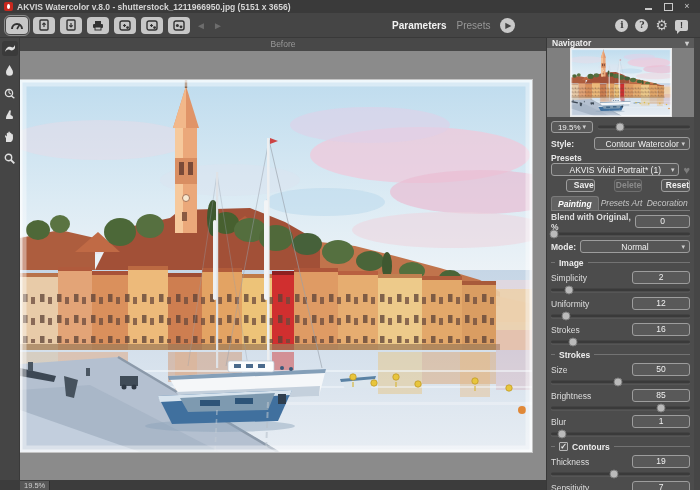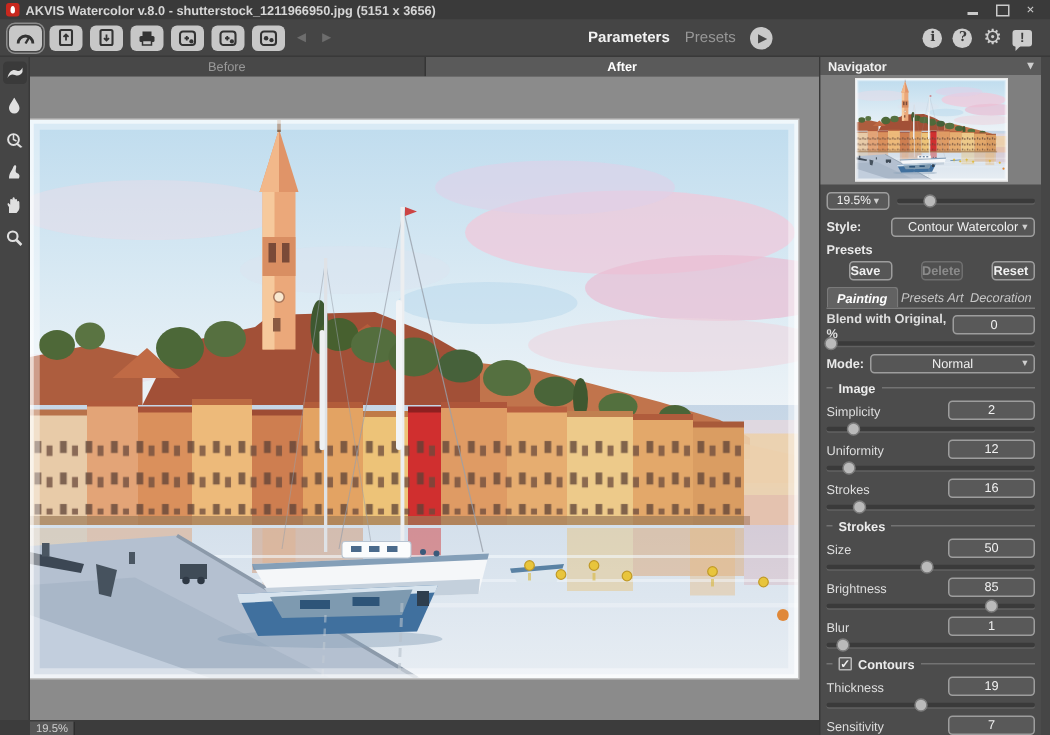--- a/index.html
+++ b/index.html
@@ -64,21 +64,21 @@
   .slider::before{content:"";position:absolute;left:0;right:0;top:50%;height:3px;transform:translateY(-50%);background:#3a3a3a;border-radius:2px;box-shadow:0 1px 0 rgba(255,255,255,.12);}
   .handle{position:absolute;top:50%;transform:translate(-50%,-50%);width:9px;height:9px;border-radius:50%;background:#bababa;border:1px solid #7c7c7c;}
   .stylerow{margin-top:4px;height:14px;display:flex;align-items:center;gap:20px;}
   .blabel{font-size:8.5px;font-weight:bold;color:#e9e9e9;white-space:nowrap;}
   .dd{position:relative;flex:1;height:13px;background:#565656;border:1px solid #9d9d9d;border-radius:3px;display:flex;align-items:center;justify-content:center;font-size:8.5px;font-weight:normal;color:#f0f0f0;}
   .dd .caret{position:absolute;right:4px;font-size:7px;color:#cfcfcf;}
   .preslabel{margin-top:3px;height:10px;font-size:8.5px;font-weight:bold;color:#e9e9e9;}
   .presrow{height:14px;display:flex;align-items:center;gap:4px;}
   .heart{font-size:11px;color:#7d7d7d;line-height:12px;}
   .btnrow{margin-top:3px;height:13px;display:flex;gap:4px;}
-  .pbtn{flex:1;height:13px;line-height:11px;text-align:left;background:#565656;border:1px solid #9d9d9d;border-radius:3px;font-size:8.5px;font-weight:bold;color:#f0f0f0;margin-left:15px;}
+  .pbtn{flex:1;height:13px;line-height:11px;text-align:right;background:#565656;border:1px solid #9d9d9d;border-radius:3px;font-size:8.5px;font-weight:bold;color:#f0f0f0;margin-left:15px;}
   .pbtn.disabled{color:#8b8b8b;border-color:#6f6f6f;background:#505050;}
   .ptabs{margin-top:4px;height:15px;display:flex;border-bottom:1px solid #7a7a7a;}
   .ptab{flex:1;text-align:center;font-size:8.5px;line-height:15px;color:#c6c6c6;white-space:nowrap;font-style:italic;}
   .ptab.active{background:#626262;border:1px solid #7a7a7a;border-bottom:none;border-radius:3px 3px 0 0;color:#fff;font-weight:bold;}
   .prow{margin-top:4px;height:13px;display:flex;align-items:center;justify-content:space-between;}
   .plabel{font-size:8.5px;color:#dedede;}
   .plabel.bold{font-weight:bold;}
   .vbox{width:58px;height:13px;line-height:11px;text-align:center;background:#595959;border:1px solid #9d9d9d;border-radius:3px;font-size:8.5px;color:#f0f0f0;}
   .srow{margin-top:2px;height:7px;display:flex;}
   .srow .slider{flex:1;}
@@ -162,21 +162,20 @@
     <span class="rightgrp">
       <span class="cicn">i</span>
       <span class="cicn">?</span>
       <span class="gear">⚙</span>
       <span class="bubble">!</span>
     </span>
   </div>
 
   <div class="abs vtabs">
     <span class="vtab before">Before</span>
-    <span class="vtab after">After</span>
   </div>
 
   <div class="abs toolcol">
     <span class="ticon sel">
       <svg width="12" height="10" viewBox="0 0 12 10">
           <path d="M1,8 C2,3 5,2 7,3 C9,4 10,3 11,1 L11,4 C10,6 8,7 6,6 C4,5 2,6 1,8 Z" fill="#e0e0e0"></path>
         </svg>
     </span>
     <span class="ticon">
       <svg width="9" height="11" viewBox="0 0 9 11">
@@ -414,20 +413,27 @@
     <div class="stylerow">
       <span class="blabel">Style:</span>
       <span class="dd">
         <span>Contour Watercolor</span>
         <span class="caret">▾</span>
       </span>
     </div>
 
     <div class="preslabel blabel">Presets</div>
 
+    <div class="presrow">
+      <span class="dd">
+        <span>AKVIS Vivid Portrait* (1)</span>
+        <span class="caret">▾</span>
+      </span>
+      <span class="heart">♥</span>
+    </div>
 
     <div class="btnrow">
       <span class="pbtn">Save</span>
       <span class="pbtn disabled">Delete</span>
       <span class="pbtn">Reset</span>
     </div>
 
     <div class="ptabs">
       <span class="ptab active">Painting</span>
       <span class="ptab">Presets Art</span>

